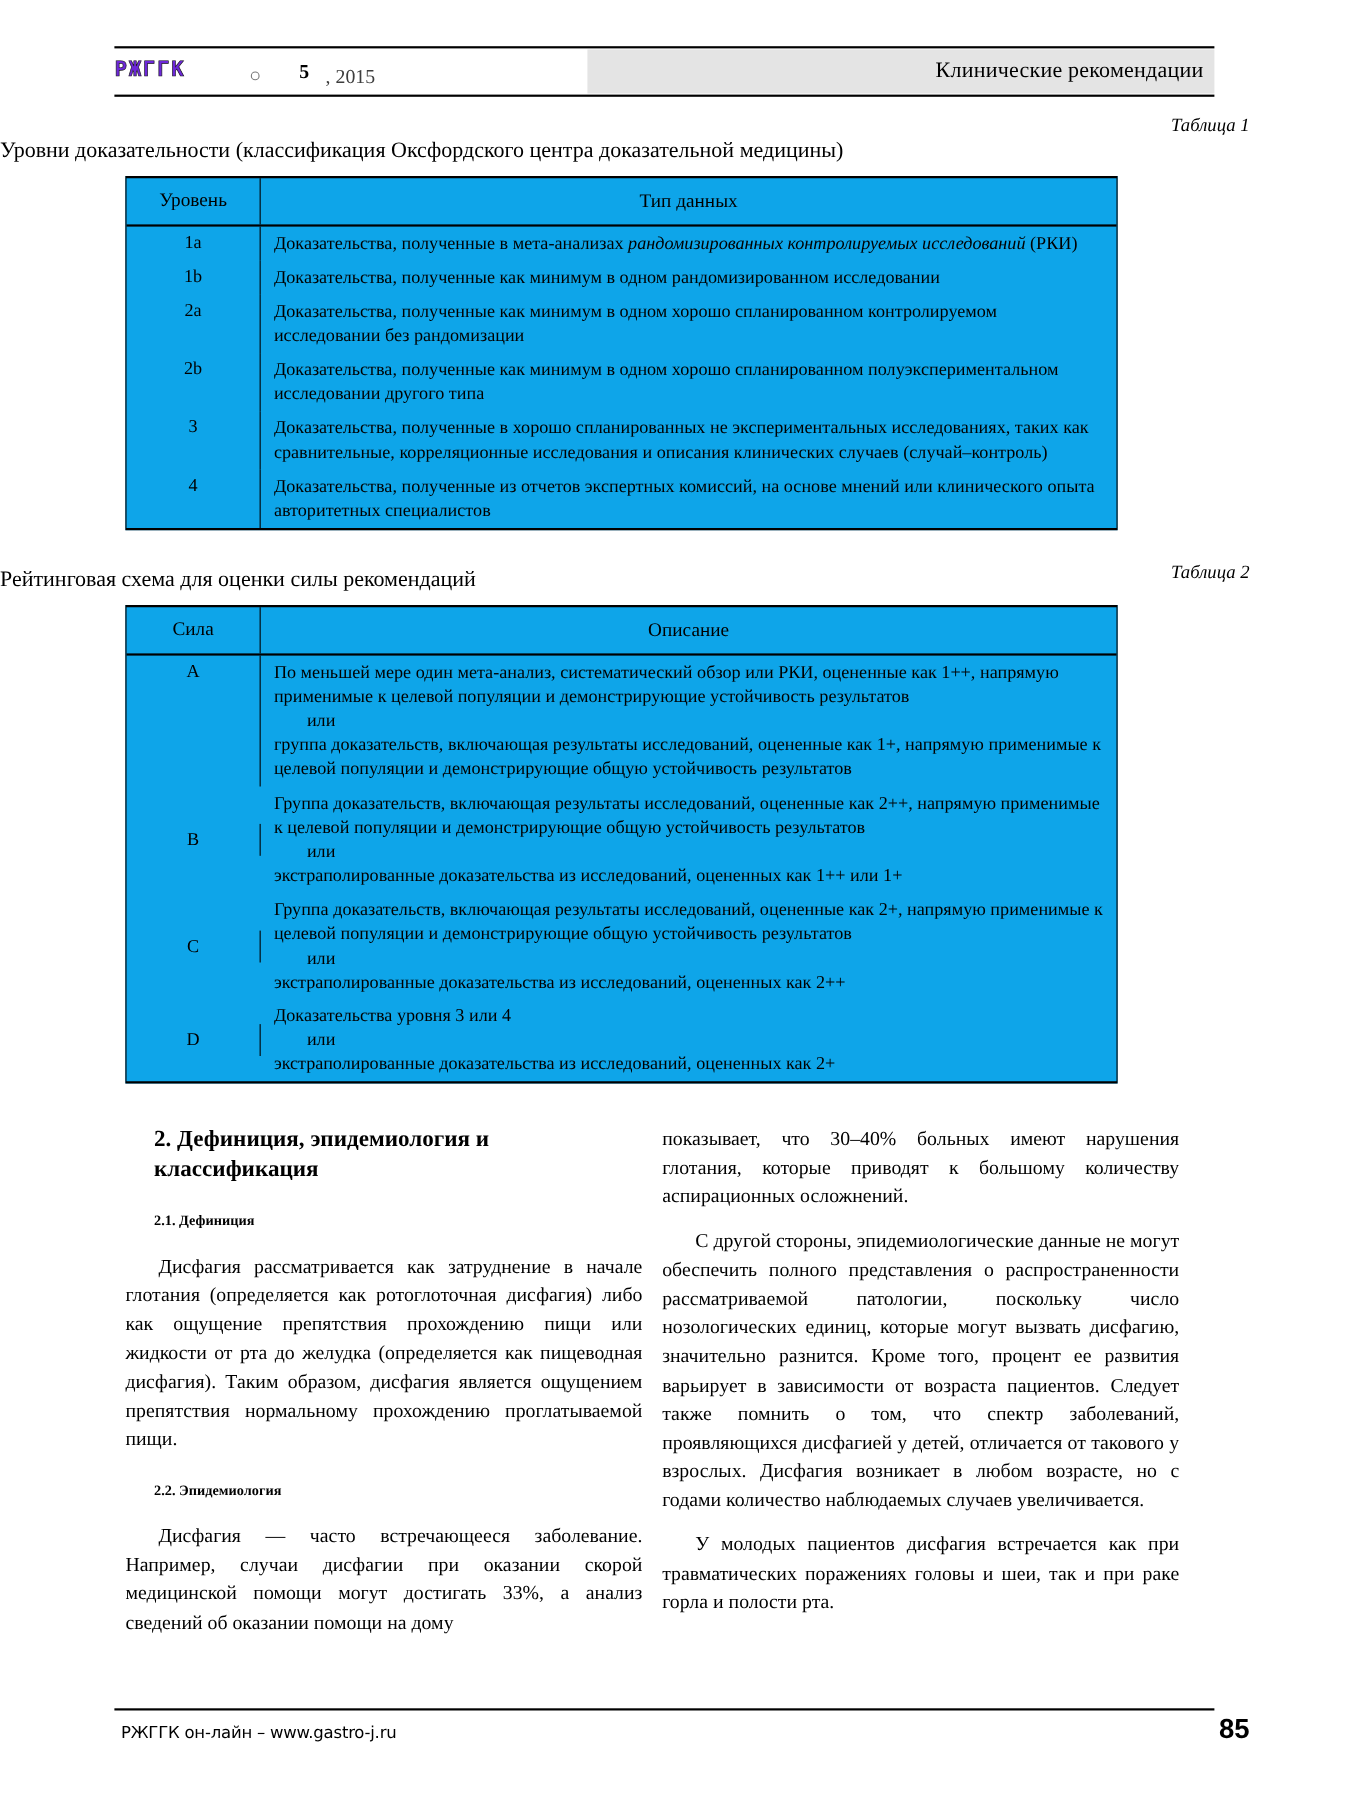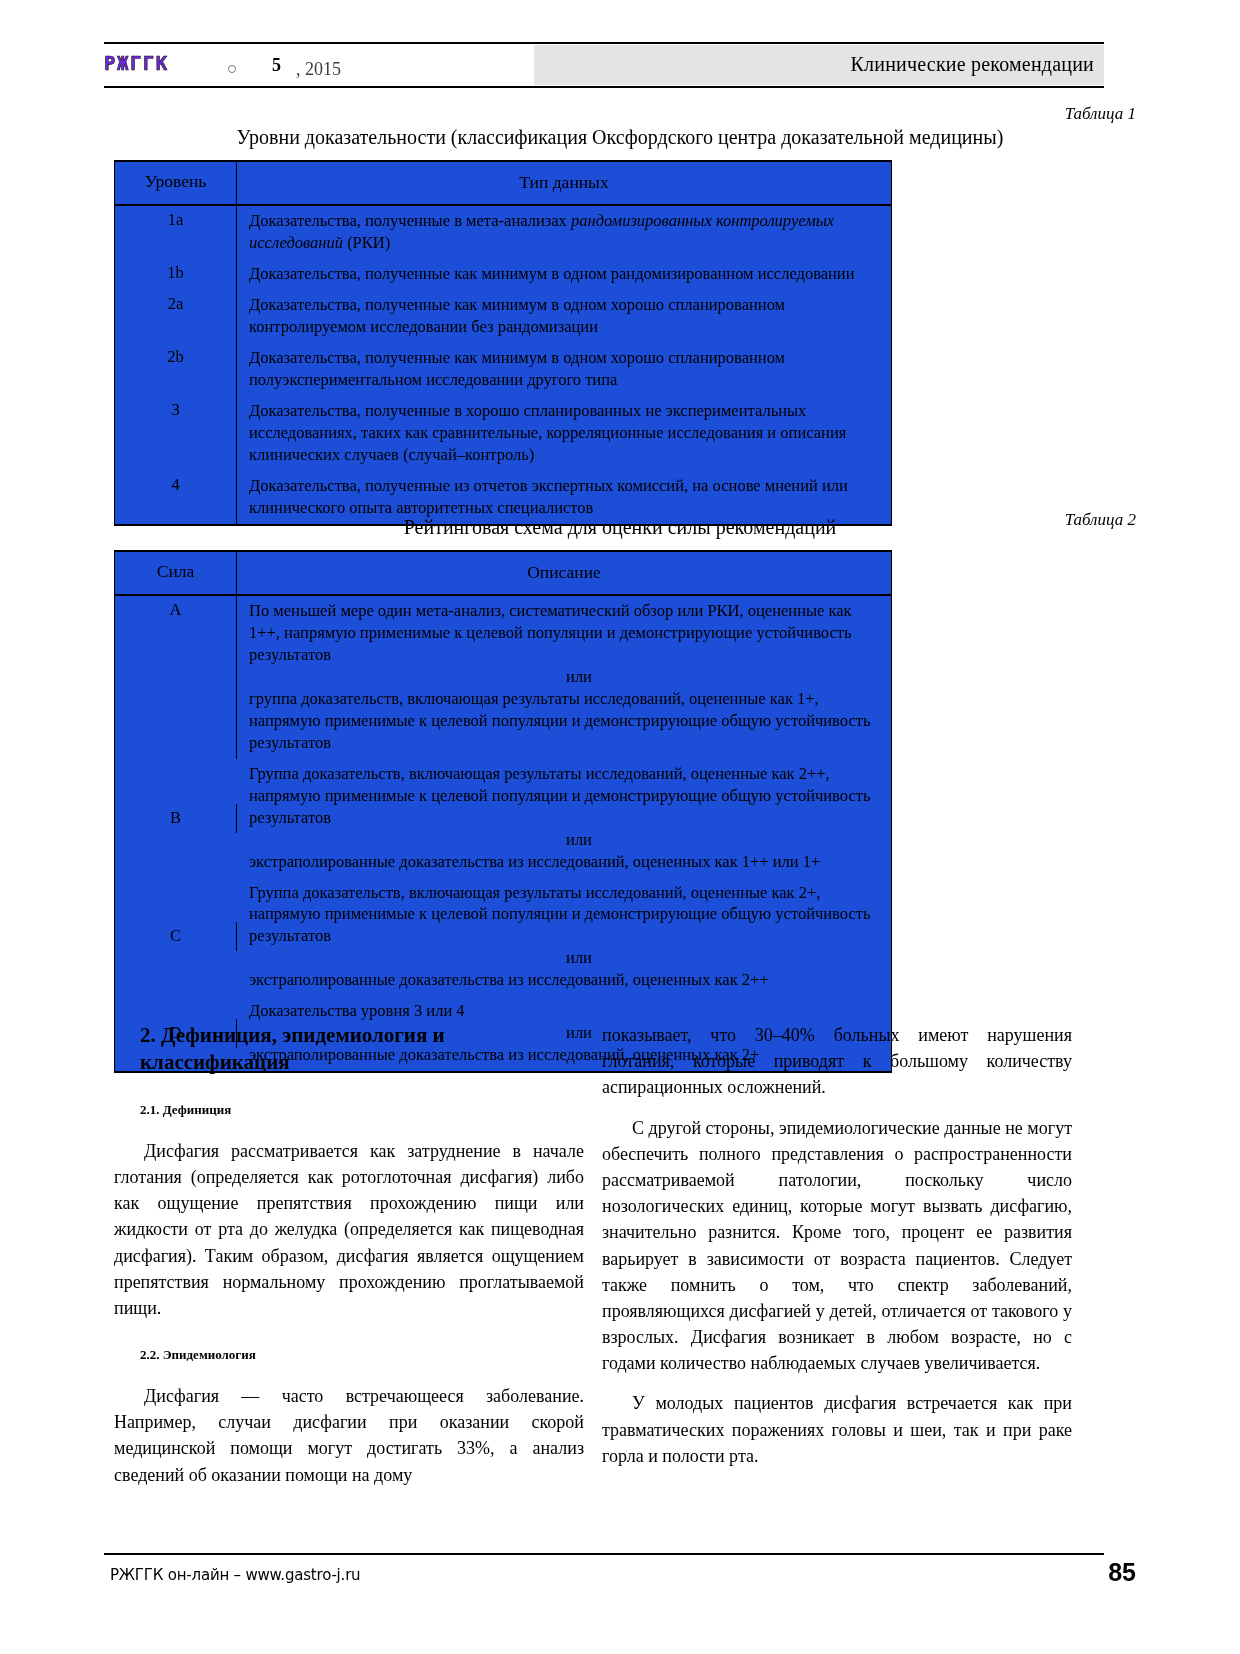--- a/index.html
+++ b/index.html
@@ -103,31 +103,30 @@
     position: absolute;
     right: 104px;
     font-family: "Liberation Serif", serif;
     font-style: italic;
     font-size: 17px;
   }
   .tbl-caption {
     position: absolute;
     left: 0;
     width: 1240px;
-    text-align: center;
     font-family: "Liberation Serif", serif;
     font-size: 20px;
   }
 
   
   .tbl {
     position: absolute;
     left: 114px;
-    width: 778px;
-    background: #1d4ed8;
+    width: 902px;
+    background: #0ea5e9;
     border-top: 2.5px solid #000;
     border-bottom: 2.5px solid #000;
     border-left: 1.3px solid #000;
     border-right: 1.3px solid #000;
     box-sizing: border-box;
   }
   .tbl .thead {
     display: flex;
     border-bottom: 2.5px solid #000;
   }
@@ -155,21 +154,20 @@
   .thead .cell-l, .thead .cell-r {
     font-size: 17.5px;
     padding-top: 9px;
     padding-bottom: 10px;
     text-align: center;
   }
   .cell-r i { font-style: italic; }
   .sub-or {
     padding-left: 30px;
     display: block;
-    text-align: center;
   }
   .cell-l.mid { align-self: center; }
 
   
   .col {
     position: absolute;
     top: 1022px;
     width: 470px;
     font-family: "Liberation Serif", serif;
   }

